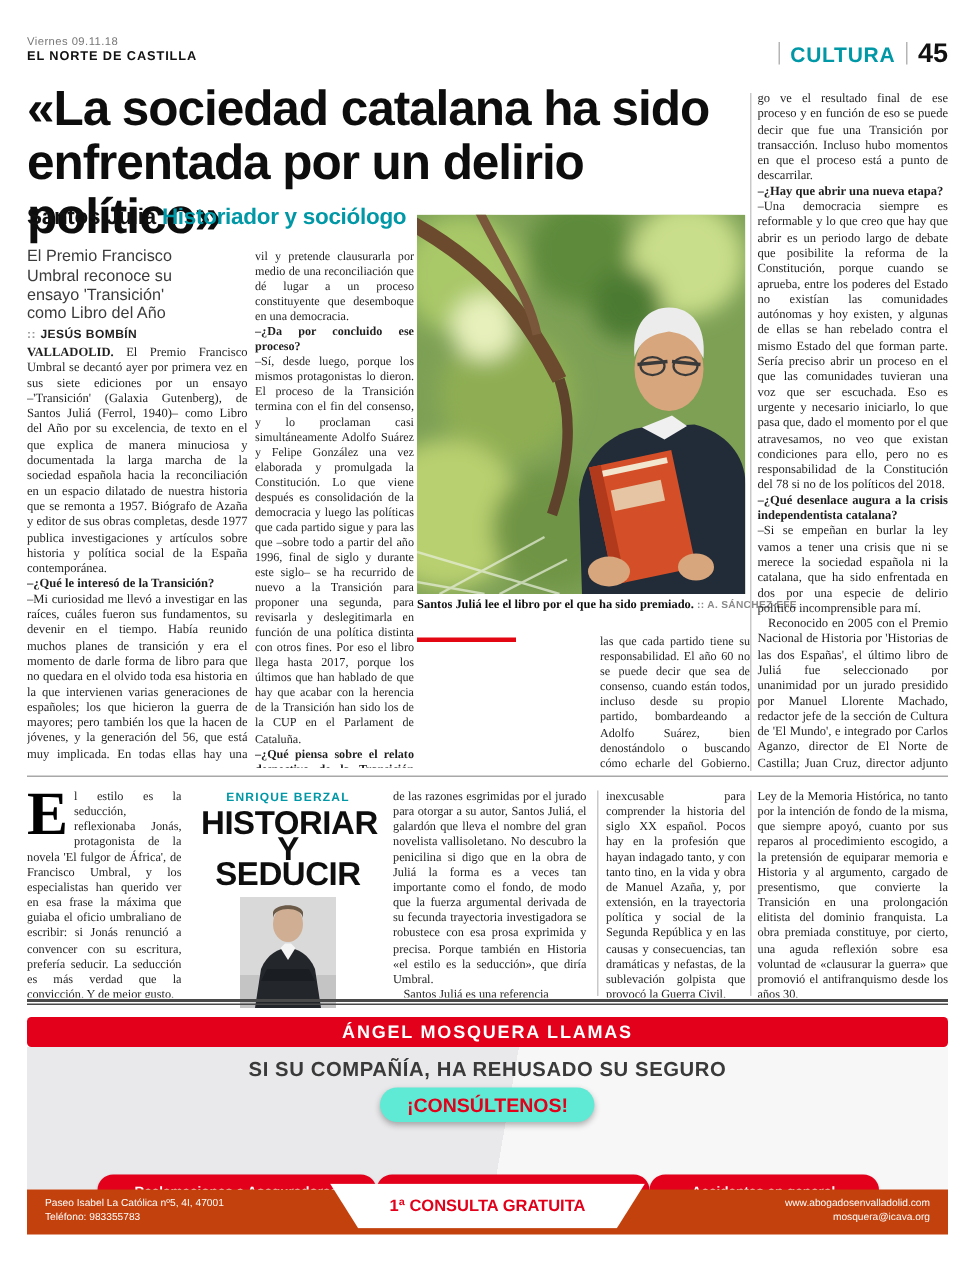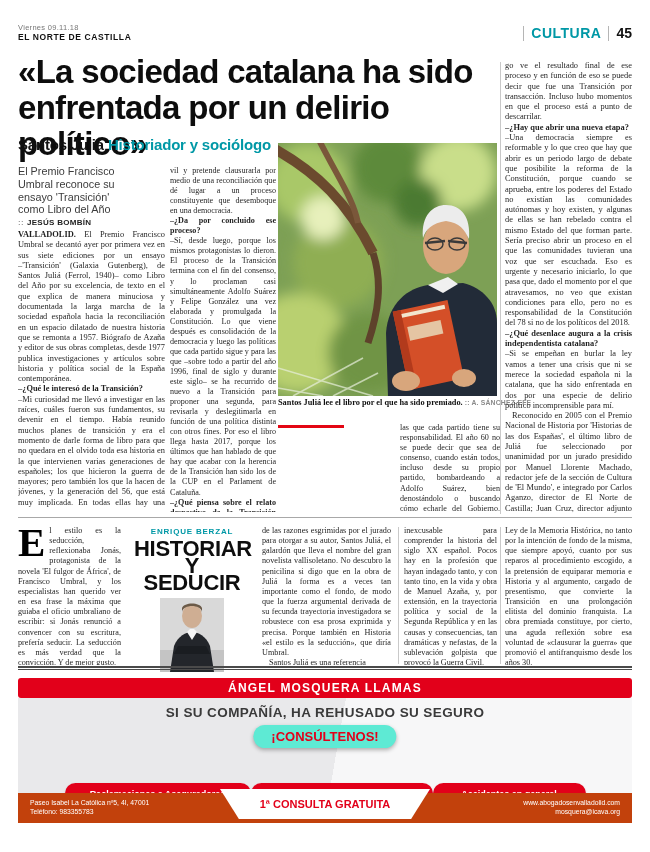--- a/index.html
+++ b/index.html
@@ -5,21 +5,21 @@
   html,body{margin:0;padding:0;background:#fff;}
   #page{position:relative;width:650px;height:852px;background:#fff;overflow:hidden;
         font-family:"Liberation Serif",serif;color:#1a1a1a;}
   .abs{position:absolute;}
   
   .date{left:18px;top:23px;font-family:"Liberation Sans",sans-serif;font-size:7.5px;color:#777;letter-spacing:.3px;}
   .masthead{left:18px;top:32px;font-family:"Liberation Sans",sans-serif;font-size:8.5px;font-weight:800;color:#111;letter-spacing:.6px;}
   .section-block{right:18px;top:25px;display:flex;align-items:center;gap:7px;font-family:"Liberation Sans",sans-serif;}
   .vbar{width:1px;height:15px;background:#b5b5b5;}
   .section-name{font-size:14px;font-weight:800;letter-spacing:.5px;}
-  .page-num{font-size:14px;font-weight:800;color:#111;}
+  .page-num{font-size:18px;font-weight:800;color:#111;}
   
   .headline{left:18px;top:54px;width:505px;font-family:"Liberation Sans",sans-serif;
             font-size:33px;line-height:36px;font-weight:800;color:#0d0d0d;letter-spacing:-.7px;}
   .kicker{left:18px;top:136px;font-family:"Liberation Sans",sans-serif;font-size:15px;font-weight:800;letter-spacing:-.2px;}
   .deck{left:18px;top:165px;width:104px;font-family:"Liberation Sans",sans-serif;font-size:10.8px;line-height:12.8px;color:#3c3c3c;}
   .byline{left:18px;top:218px;font-family:"Liberation Sans",sans-serif;font-size:8px;font-weight:800;color:#222;letter-spacing:.3px;}
   .byline .mk{color:#999;margin-right:3px;}
   
   .bodycol{font-size:8.4px;line-height:10.3px;text-align:justify;overflow:hidden;color:#1f1f1f;}
   .bodycol p{margin:0;}

